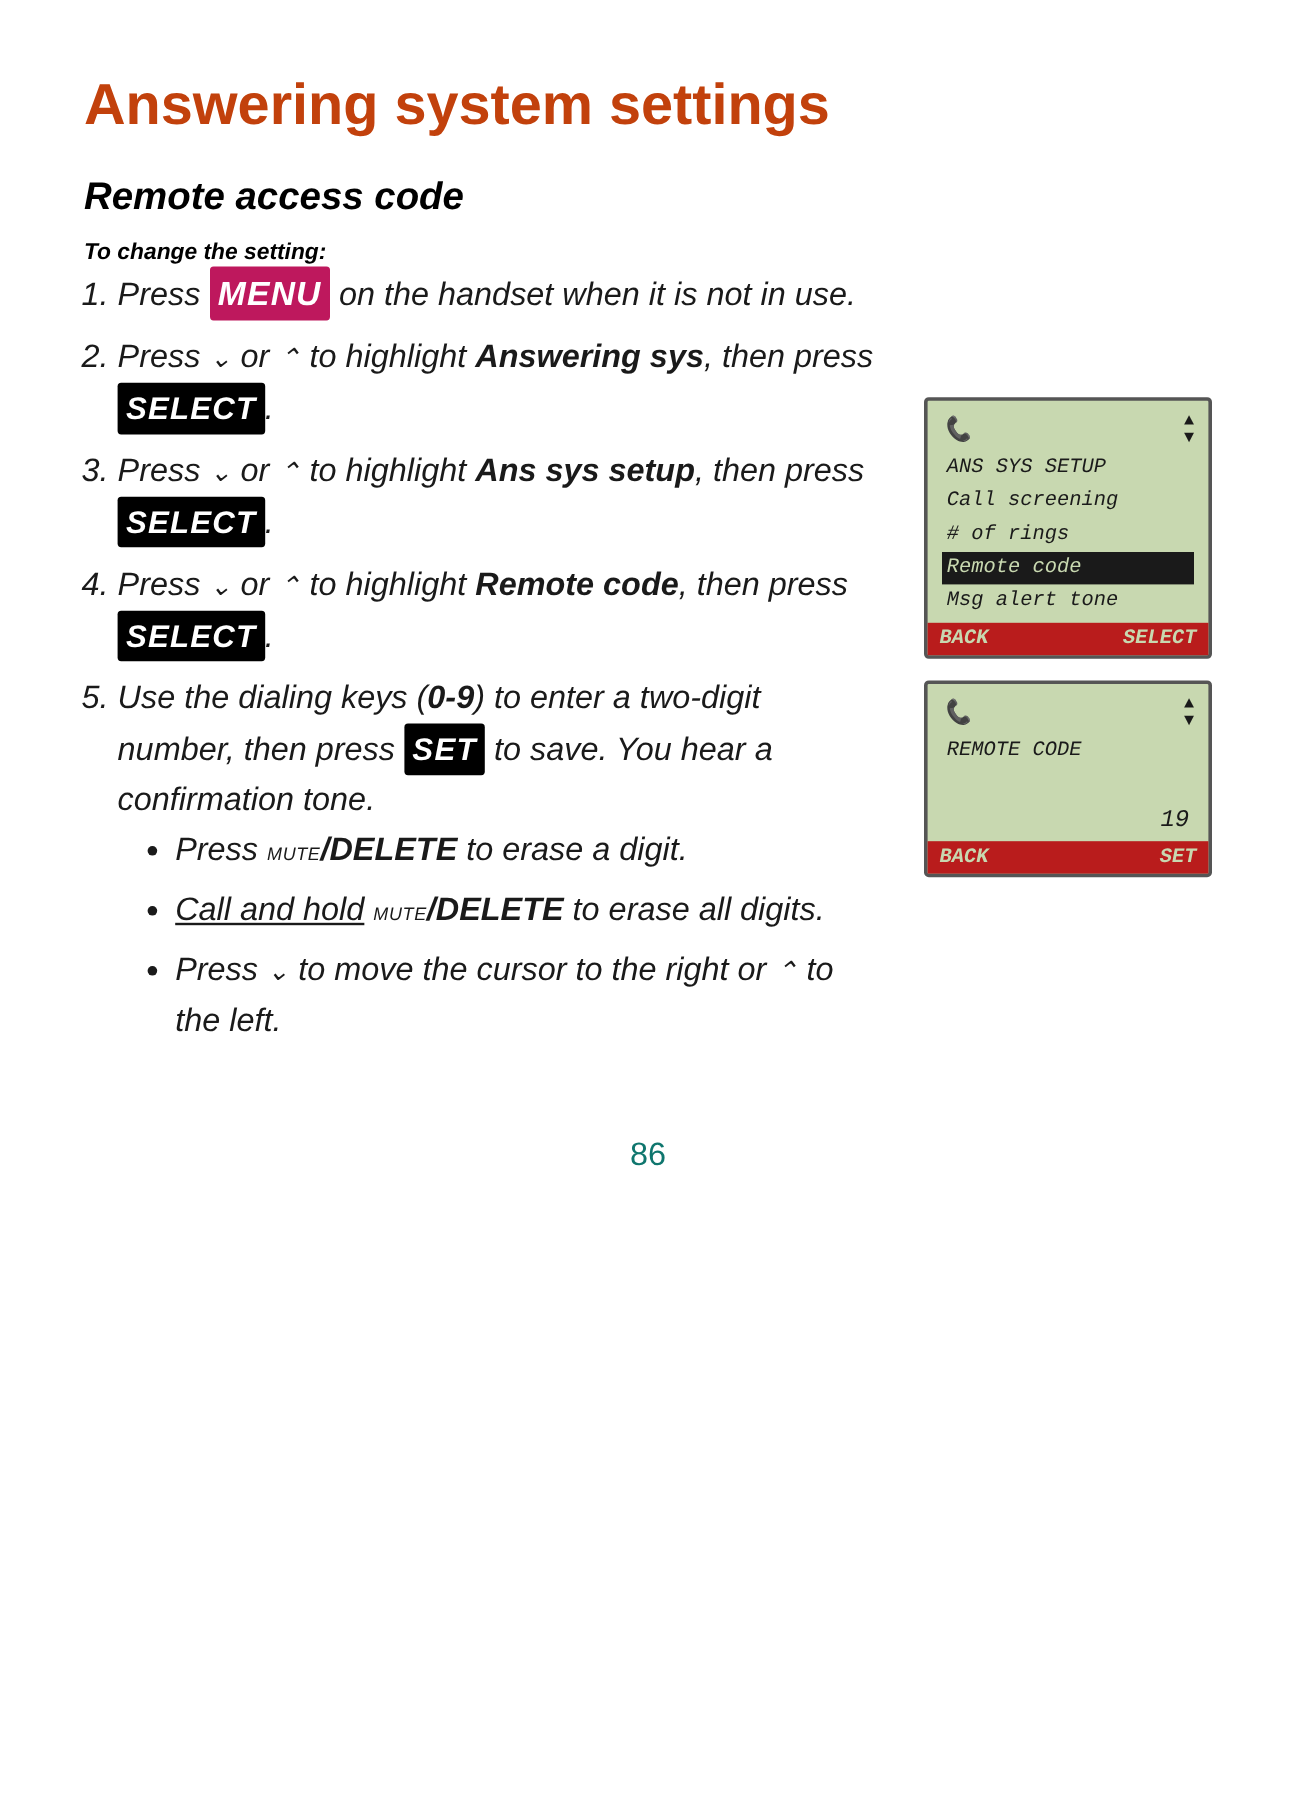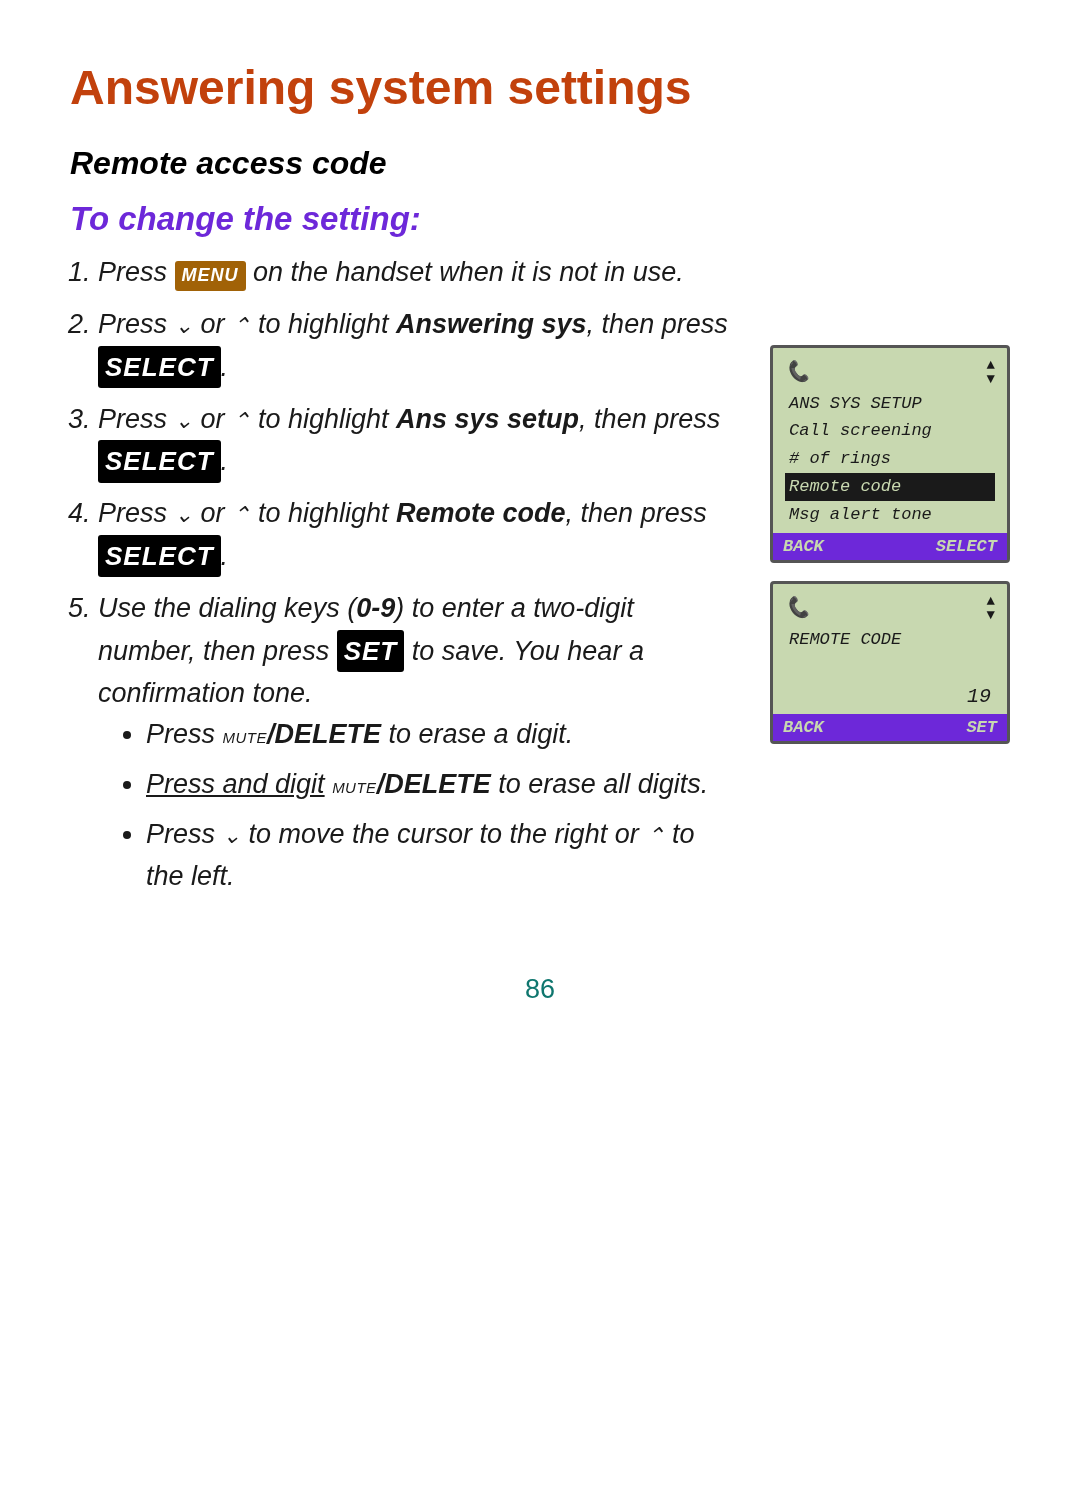--- a/index.html
+++ b/index.html
@@ -33,24 +33,23 @@
     }
 
     .intro-text {
       font-size: 27px;
       line-height: 1.55;
       margin-bottom: 24px;
       color: #1a1a1a;
     }
 
     .subsection-heading {
-      font-size: 33px;
-      font-weight: bold;
-      margin-bottom: 14px;
-      color: #6d28d9;
+      font-size: 19px;
+      font-weight: bold;
+      color: #000000;
     }
 
     .main-layout {
       display: flex;
       align-items: center;
       gap: 36px;
       font-style: italic;
     }
 
     .content-area {
@@ -84,24 +83,24 @@
     ul li {
       font-size: 27px;
       line-height: 1.55;
       margin-bottom: 8px;
       color: #1a1a1a;
       list-style-type: disc;
     }
 
     .key-menu {
       display: inline-block;
-      background: #a16207;
+      background: #be185d;
       color: #fff;
       font-weight: bold;
-      font-size: 18px;
+      font-size: 28px;
       padding: 1px 7px;
       border-radius: 3px;
       letter-spacing: 1px;
     }
 
     .key-select {
       display: inline-block;
       background: #000;
       color: #fff;
       font-weight: bold;
@@ -180,21 +179,21 @@
     }
 
     .lcd-menu-item.highlighted {
       background: #1a1a1a;
       color: #c8d8b0;
     }
 
     .lcd-bottom-bar {
       display: flex;
       justify-content: space-between;
-      background: #6d28d9;
+      background: #b91c1c;
       color: #c8d8b0;
       padding: 4px 10px;
       font-size: 17px;
       margin: 4px -12px 0 -12px;
       font-family: 'Courier New', Courier, monospace;
       font-weight: bold;
     }
 
     .lcd-screen-2 {
       width: 240px;
@@ -249,21 +248,21 @@
       <li>
         Press <span class="arrow-down">⌄</span> or <span class="arrow-up">⌃</span> to highlight <strong>Ans sys setup</strong>, then press <span class="key-select">SELECT</span>.
       </li>
       <li>
         Press <span class="arrow-down">⌄</span> or <span class="arrow-up">⌃</span> to highlight <strong>Remote code</strong>, then press <span class="key-select">SELECT</span>.
       </li>
       <li>
         Use the dialing keys (<strong>0-9</strong>) to enter a two-digit number, then press <span class="key-set">SET</span> to save. You hear a confirmation tone.
         <ul>
           <li>Press <span class="mute-delete">mute</span><strong>/DELETE</strong> to erase a digit.</li>
-          <li><span class="underline">Press and digit</span> <span class="mute-delete">mute</span><strong>/DELETE</strong> to erase all digits.</li>
+          <li><span class="underline">Call and hold</span> <span class="mute-delete">mute</span><strong>/DELETE</strong> to erase all digits.</li>
           <li>Press <span class="arrow-down">⌄</span> to move the cursor to the right or <span class="arrow-up">⌃</span> to the left.</li>
         </ul>
       </li>
     </ol>
   </div>
 
   <div class="screens-area">
 
     <div class="lcd-screen">
       <div class="lcd-top-icons">

